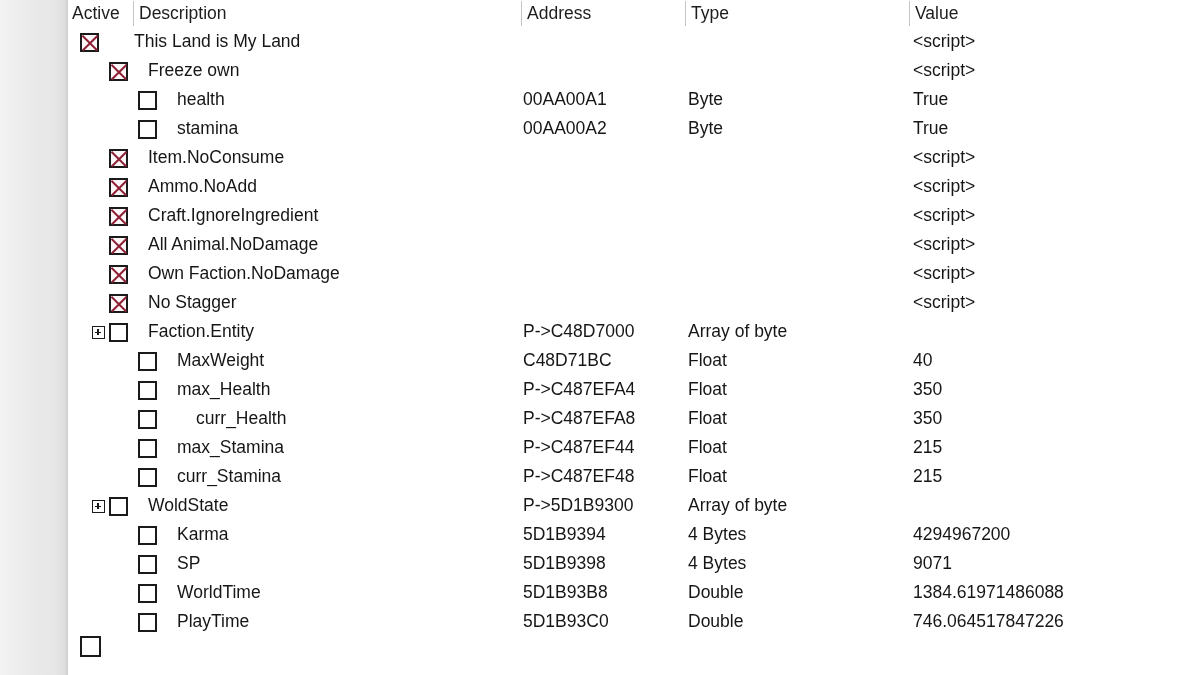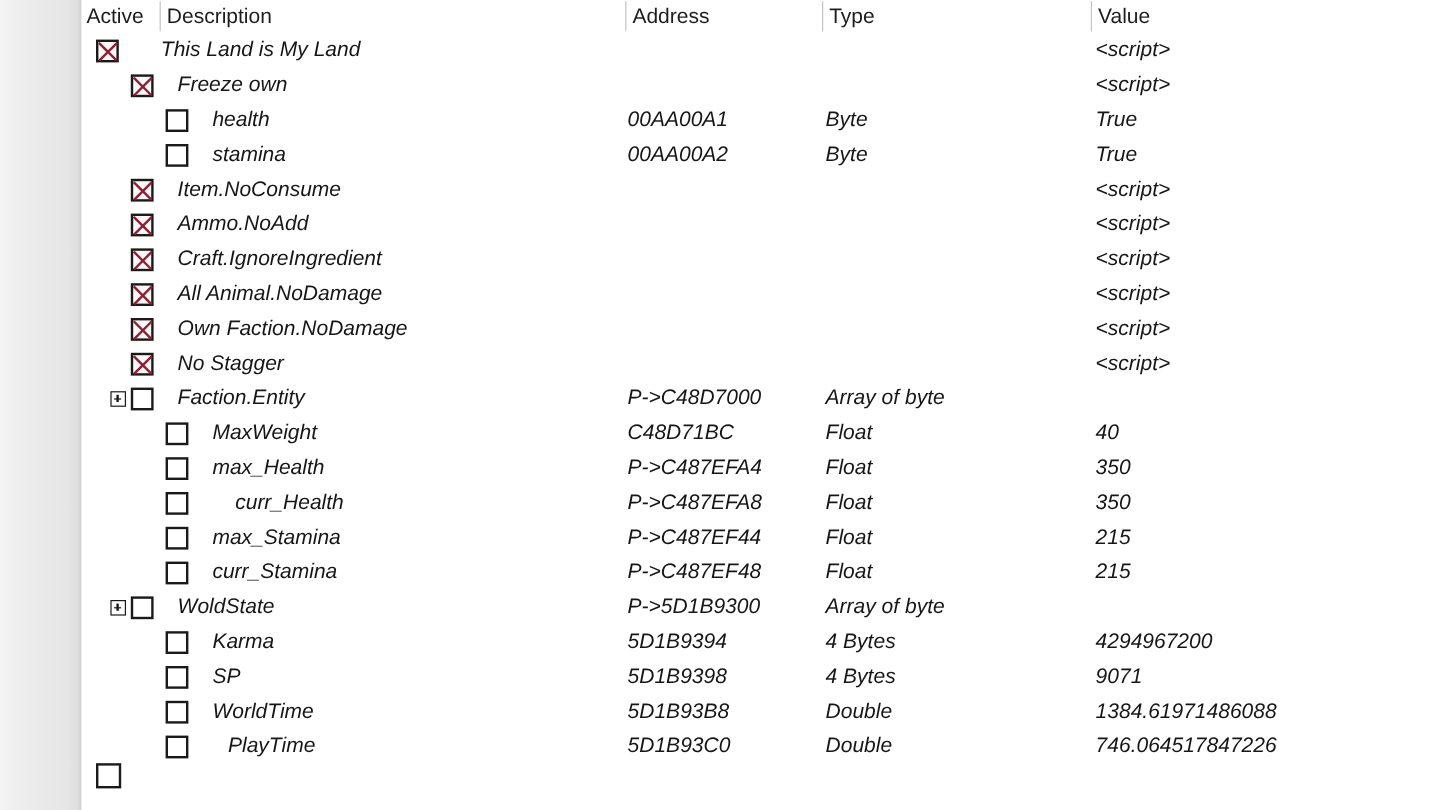--- a/index.html
+++ b/index.html
@@ -52,21 +52,20 @@
     width: 1px; height: 25px;
     background: #c4c4c4;
   }
 
   
   .row {
     position: absolute;
     left: 0;
     width: 1004px;
     height: 29px;
-    font-style: italic;
   }
   .cell {
     position: absolute;
     top: 0;
     height: 29px;
     line-height: 29px;
     font-size: 17.5px;
     color: #161616;
     white-space: nowrap;
   }
@@ -299,21 +298,21 @@
         </div>
         <div class="row" style="top: 578px;">
           <div class="cb" style="left: 70px;"></div>
           <div class="cell c-desc" style="left: 109px;">WorldTime</div>
           <div class="cell c-addr">5D1B93B8</div>
           <div class="cell c-type">Double</div>
           <div class="cell c-val">1384.61971486088</div>
         </div>
         <div class="row" style="top: 607px;">
           <div class="cb" style="left: 70px;"></div>
-          <div class="cell c-desc" style="left: 122px;">PlayTime</div>
+          <div class="cell c-desc" style="left: 109px;">PlayTime</div>
           <div class="cell c-addr">5D1B93C0</div>
           <div class="cell c-type">Double</div>
           <div class="cell c-val">746.064517847226</div>
         </div>
       </div>
 
     <div id="tail-cb"></div>
 
   </div>
 </div>

